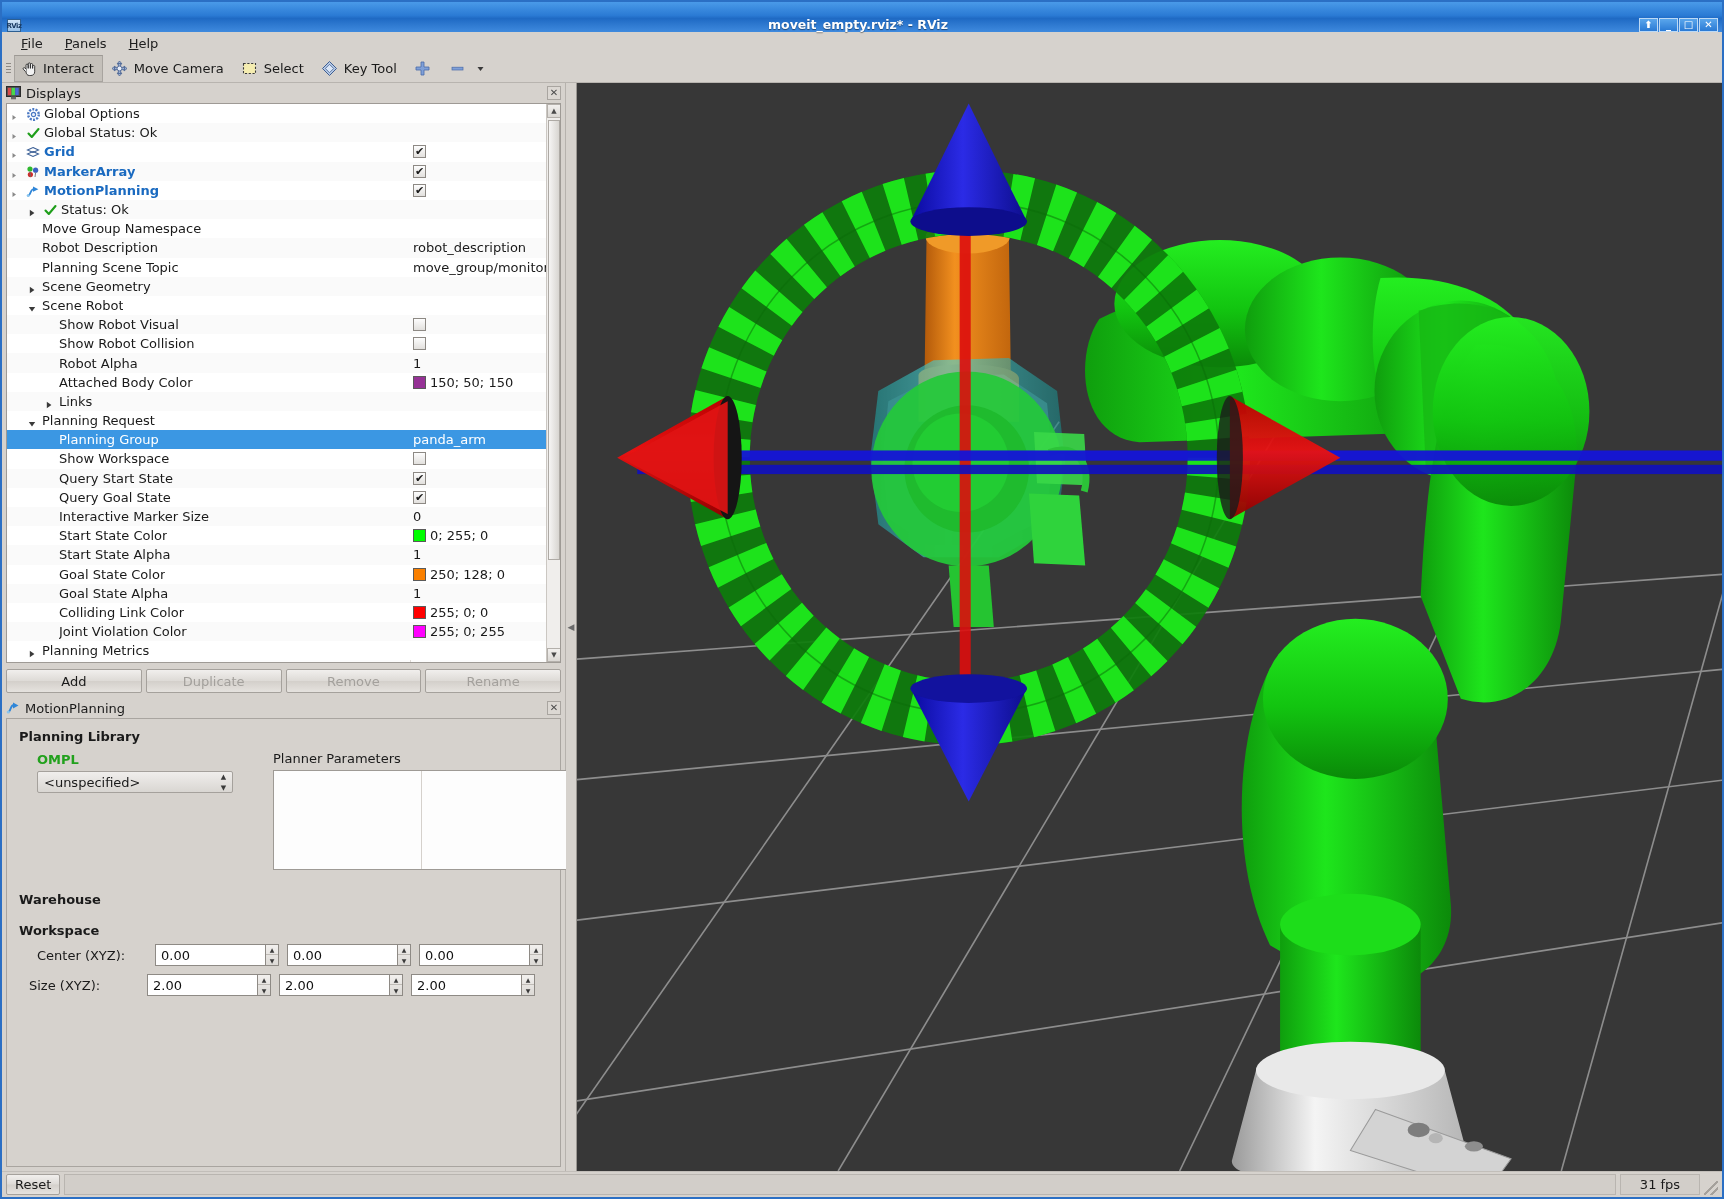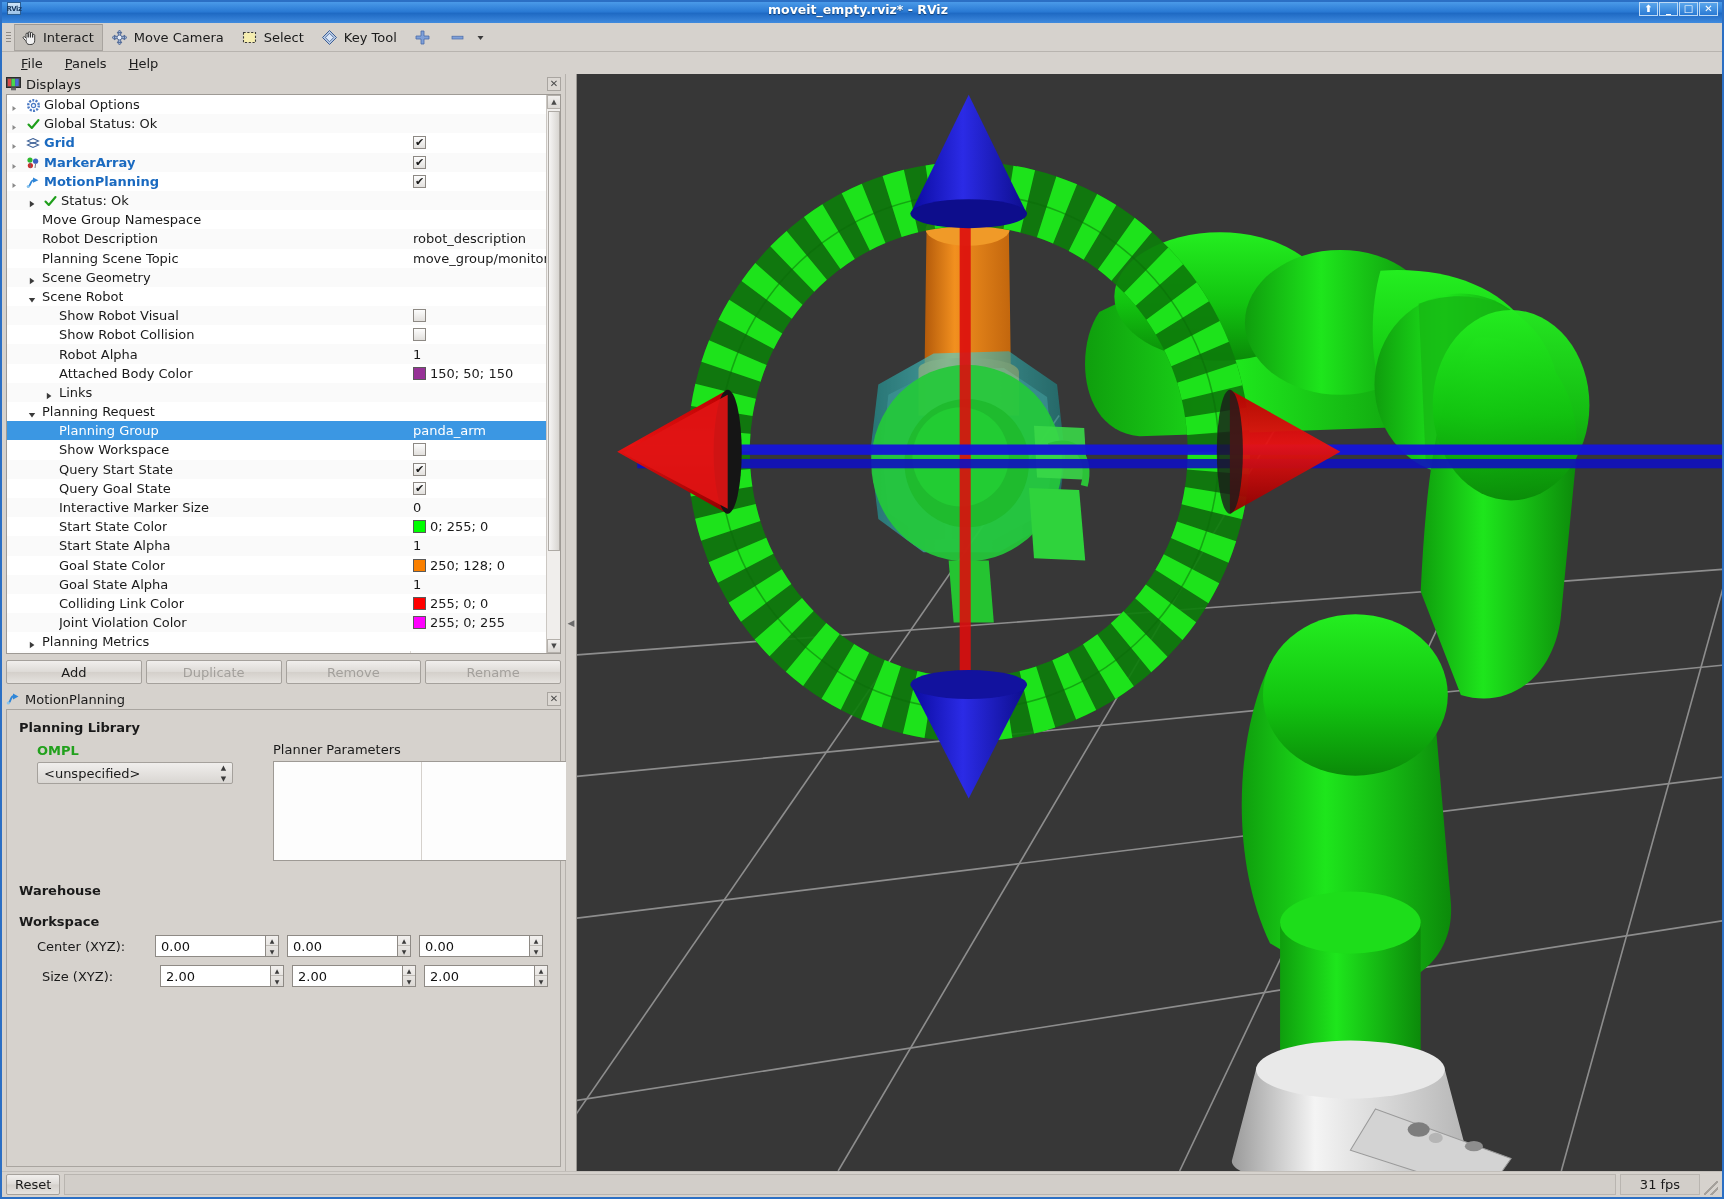--- a/index.html
+++ b/index.html
@@ -15,23 +15,23 @@
   #window {
     width: 1724px; height: 1199px;
     position: relative;
     background: #1a5fb4;
     border: 2px solid #2b6fc4;
     display: flex; flex-direction: column;
   }
 
   
   #titlebar {
-    height: 21px;
+    height: 30px;
     background: linear-gradient(to bottom, #4a9ae8 0%, #2a7ad4 45%, #1f6ac4 55%, #3f8ade 100%);
-    display: flex; align-items: flex-start;
+    display: flex; align-items: flex-end;
     position: relative;
     flex: 0 0 auto;
     padding: 0 2px;
     gap: 8px;
   }
   #titlebar .tb-icon {
     width: 14px; height: 13px;
     background: linear-gradient(to bottom,#cfe3f7,#9cc2e8);
     border: 1px solid #2d5f92;
     font-size: 7px; color: #16365e;
@@ -319,20 +319,26 @@
     <div class="tb-icon">RViz</div>
     <div class="tb-title">moveit_empty.rviz* - RViz</div>
     <div class="tb-buttons">
       <div class="tb-btn">⬆</div>
       <div class="tb-btn">_</div>
       <div class="tb-btn">□</div>
       <div class="tb-btn">✕</div>
     </div>
   </div>
 
+  <div id="menubar">
+    <div class="menu-item"><u>F</u><span>ile</span></div>
+    <div class="menu-item"><u>P</u><span>anels</span></div>
+    <div class="menu-item"><u>H</u><span>elp</span></div>
+  </div>
+
   <div id="toolbar">
     <div class="tb-grip">
         <i></i>
         <i></i>
         <i></i>
         <i></i>
       </div>
 
     <div class="tool-btn checked">
       <span class="tool-ico">
@@ -395,26 +401,20 @@
         </svg>
       </span>
       <span class="tool-ico">
         <svg width="9" height="9" viewBox="0 0 9 9">
             <polygon points="1.5,3 7.5,3 4.5,7" fill="#3a3a3a"></polygon>
           </svg>
       </span>
     </div>
   </div>
 
-  <div id="menubar">
-    <div class="menu-item"><u>F</u><span>ile</span></div>
-    <div class="menu-item"><u>P</u><span>anels</span></div>
-    <div class="menu-item"><u>H</u><span>elp</span></div>
-  </div>
-
   <div id="body">
 
     <div id="leftcol">
 
       <div class="dock-title">
         <span>
           <svg width="15" height="14" viewBox="0 0 15 14">
             <rect x="0.5" y="0.5" width="14" height="10" fill="#4a4a4a" stroke="#2a2a2a"></rect>
             <rect x="1.8" y="1.8" width="3.5" height="7.4" fill="#d84a4a"></rect>
             <rect x="5.5" y="1.8" width="3.5" height="7.4" fill="#4ad84a"></rect>
@@ -835,21 +835,21 @@
             </div>
             <div class="spin">
               <div class="fld" style="width:110px;">0.00</div>
               <div class="spin-btns">
                   <i>▲</i>
                   <i>▼</i>
                 </div>
             </div>
           </div>
 
-          <div class="row" style="gap:8px; margin-left:10px;justify-content:flex-end;">
+          <div class="row" style="gap:8px; margin-left:10px;">
             <span class="lbl" style="width:110px;">Size (XYZ):</span>
             <div class="spin">
               <div class="fld" style="width:110px;">2.00</div>
               <div class="spin-btns">
                   <i>▲</i>
                   <i>▼</i>
                 </div>
             </div>
             <div class="spin">
               <div class="fld" style="width:110px;">2.00</div>

